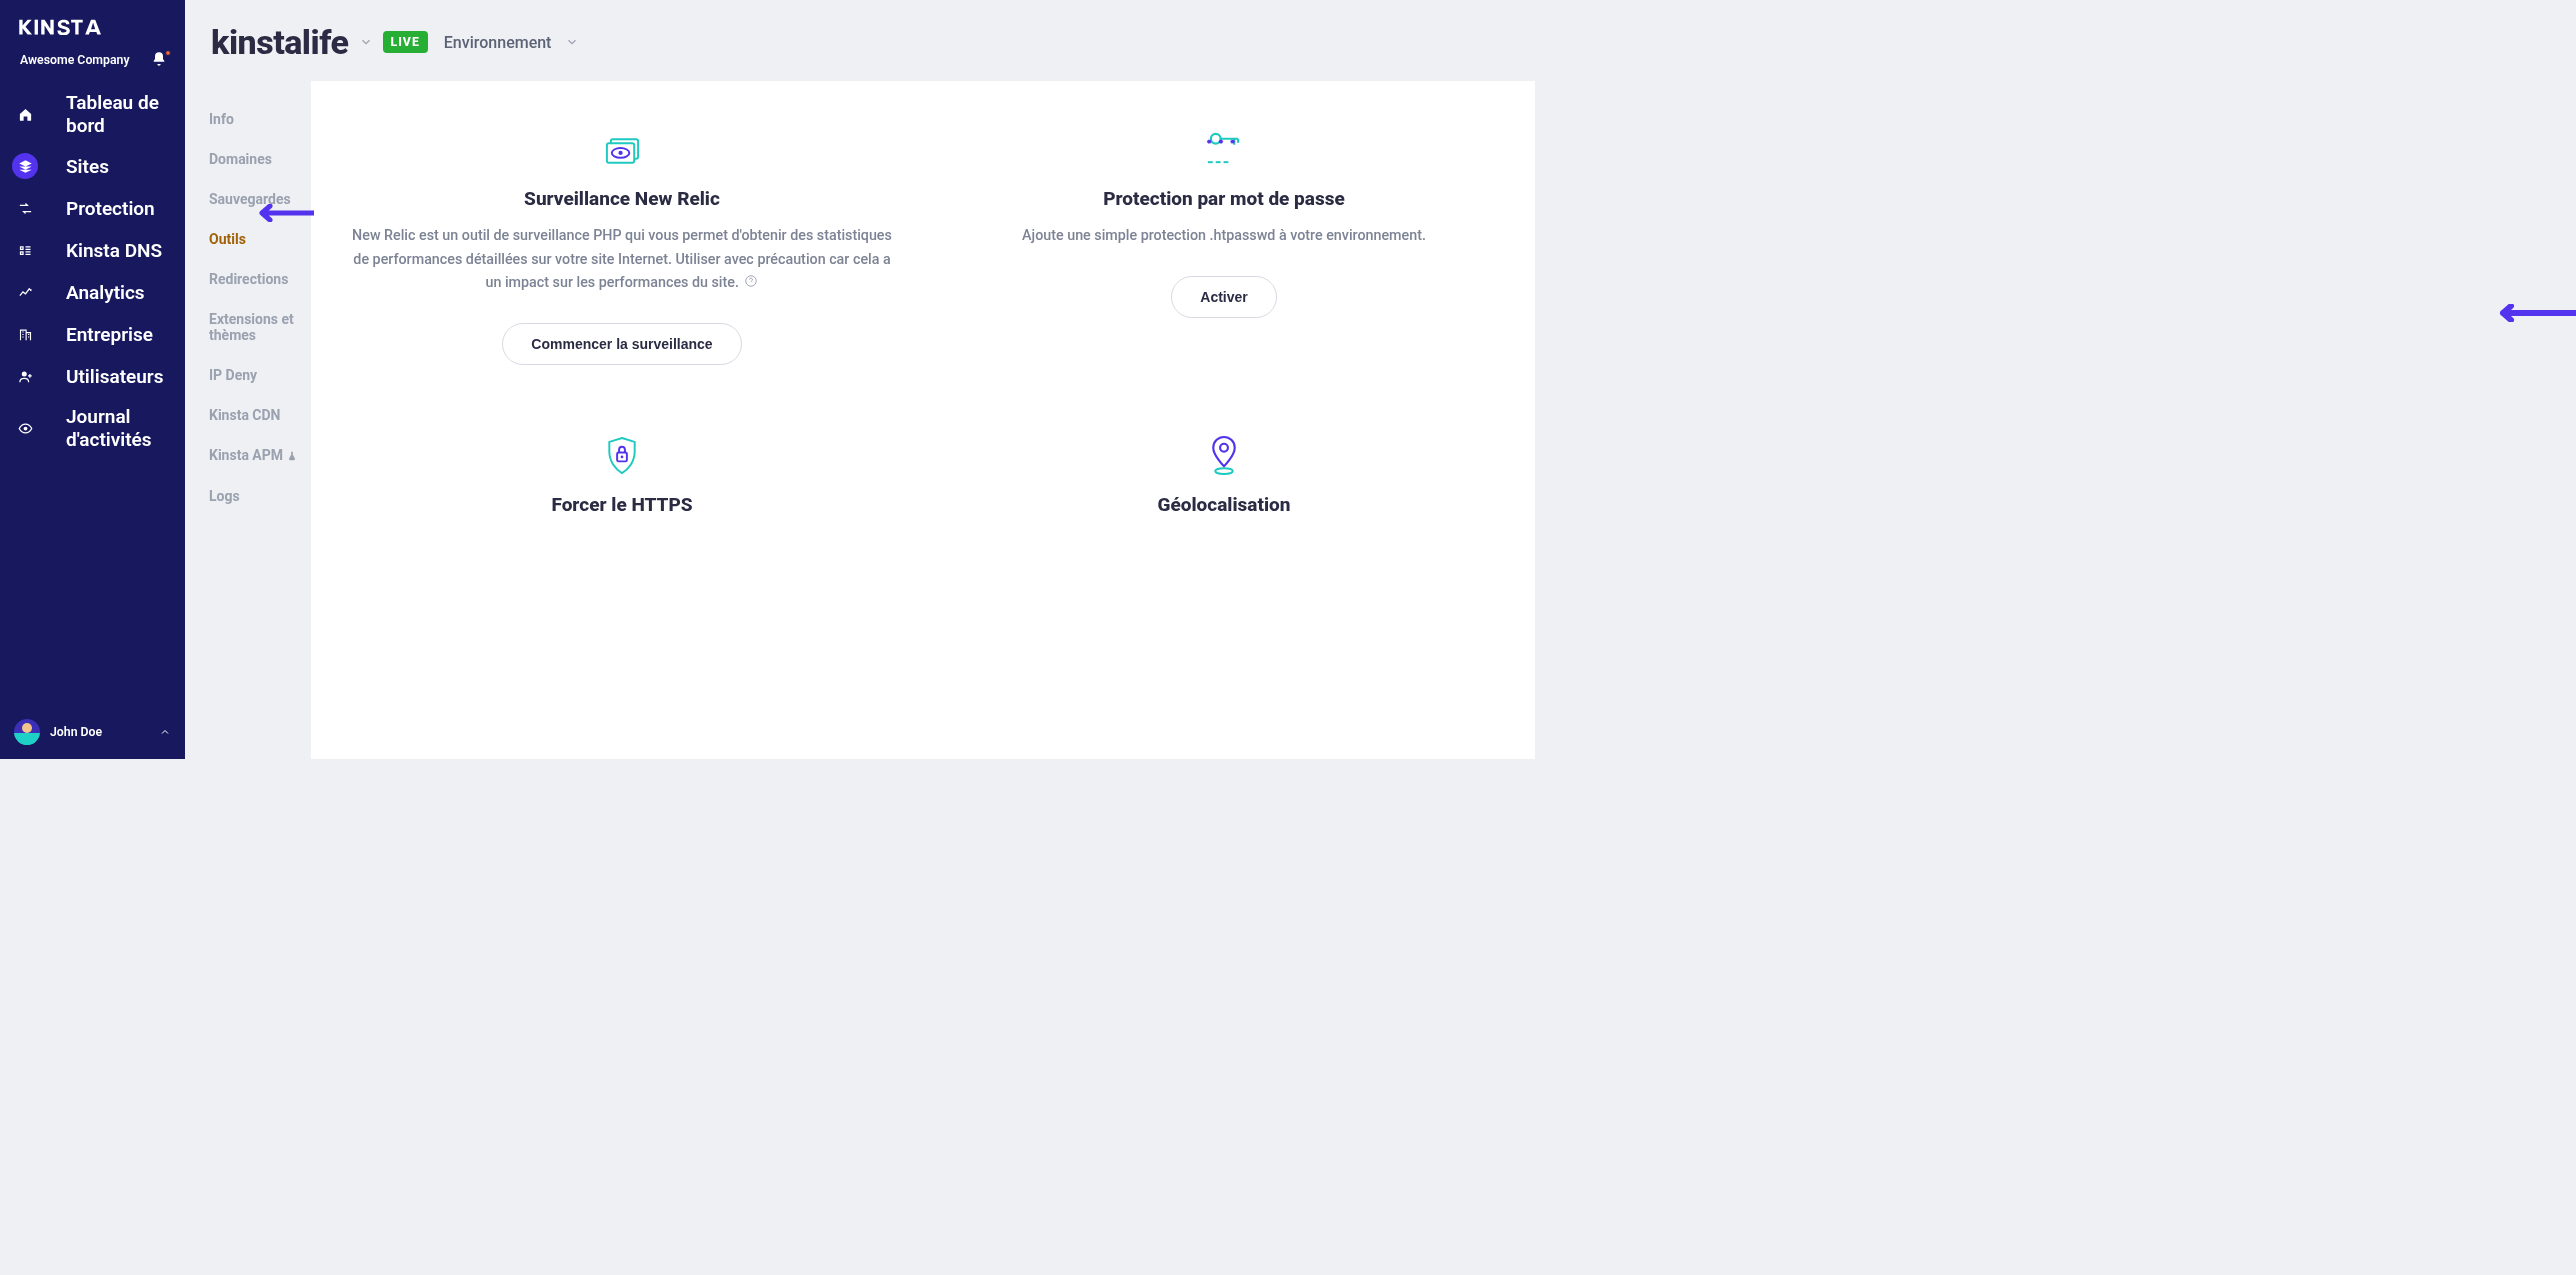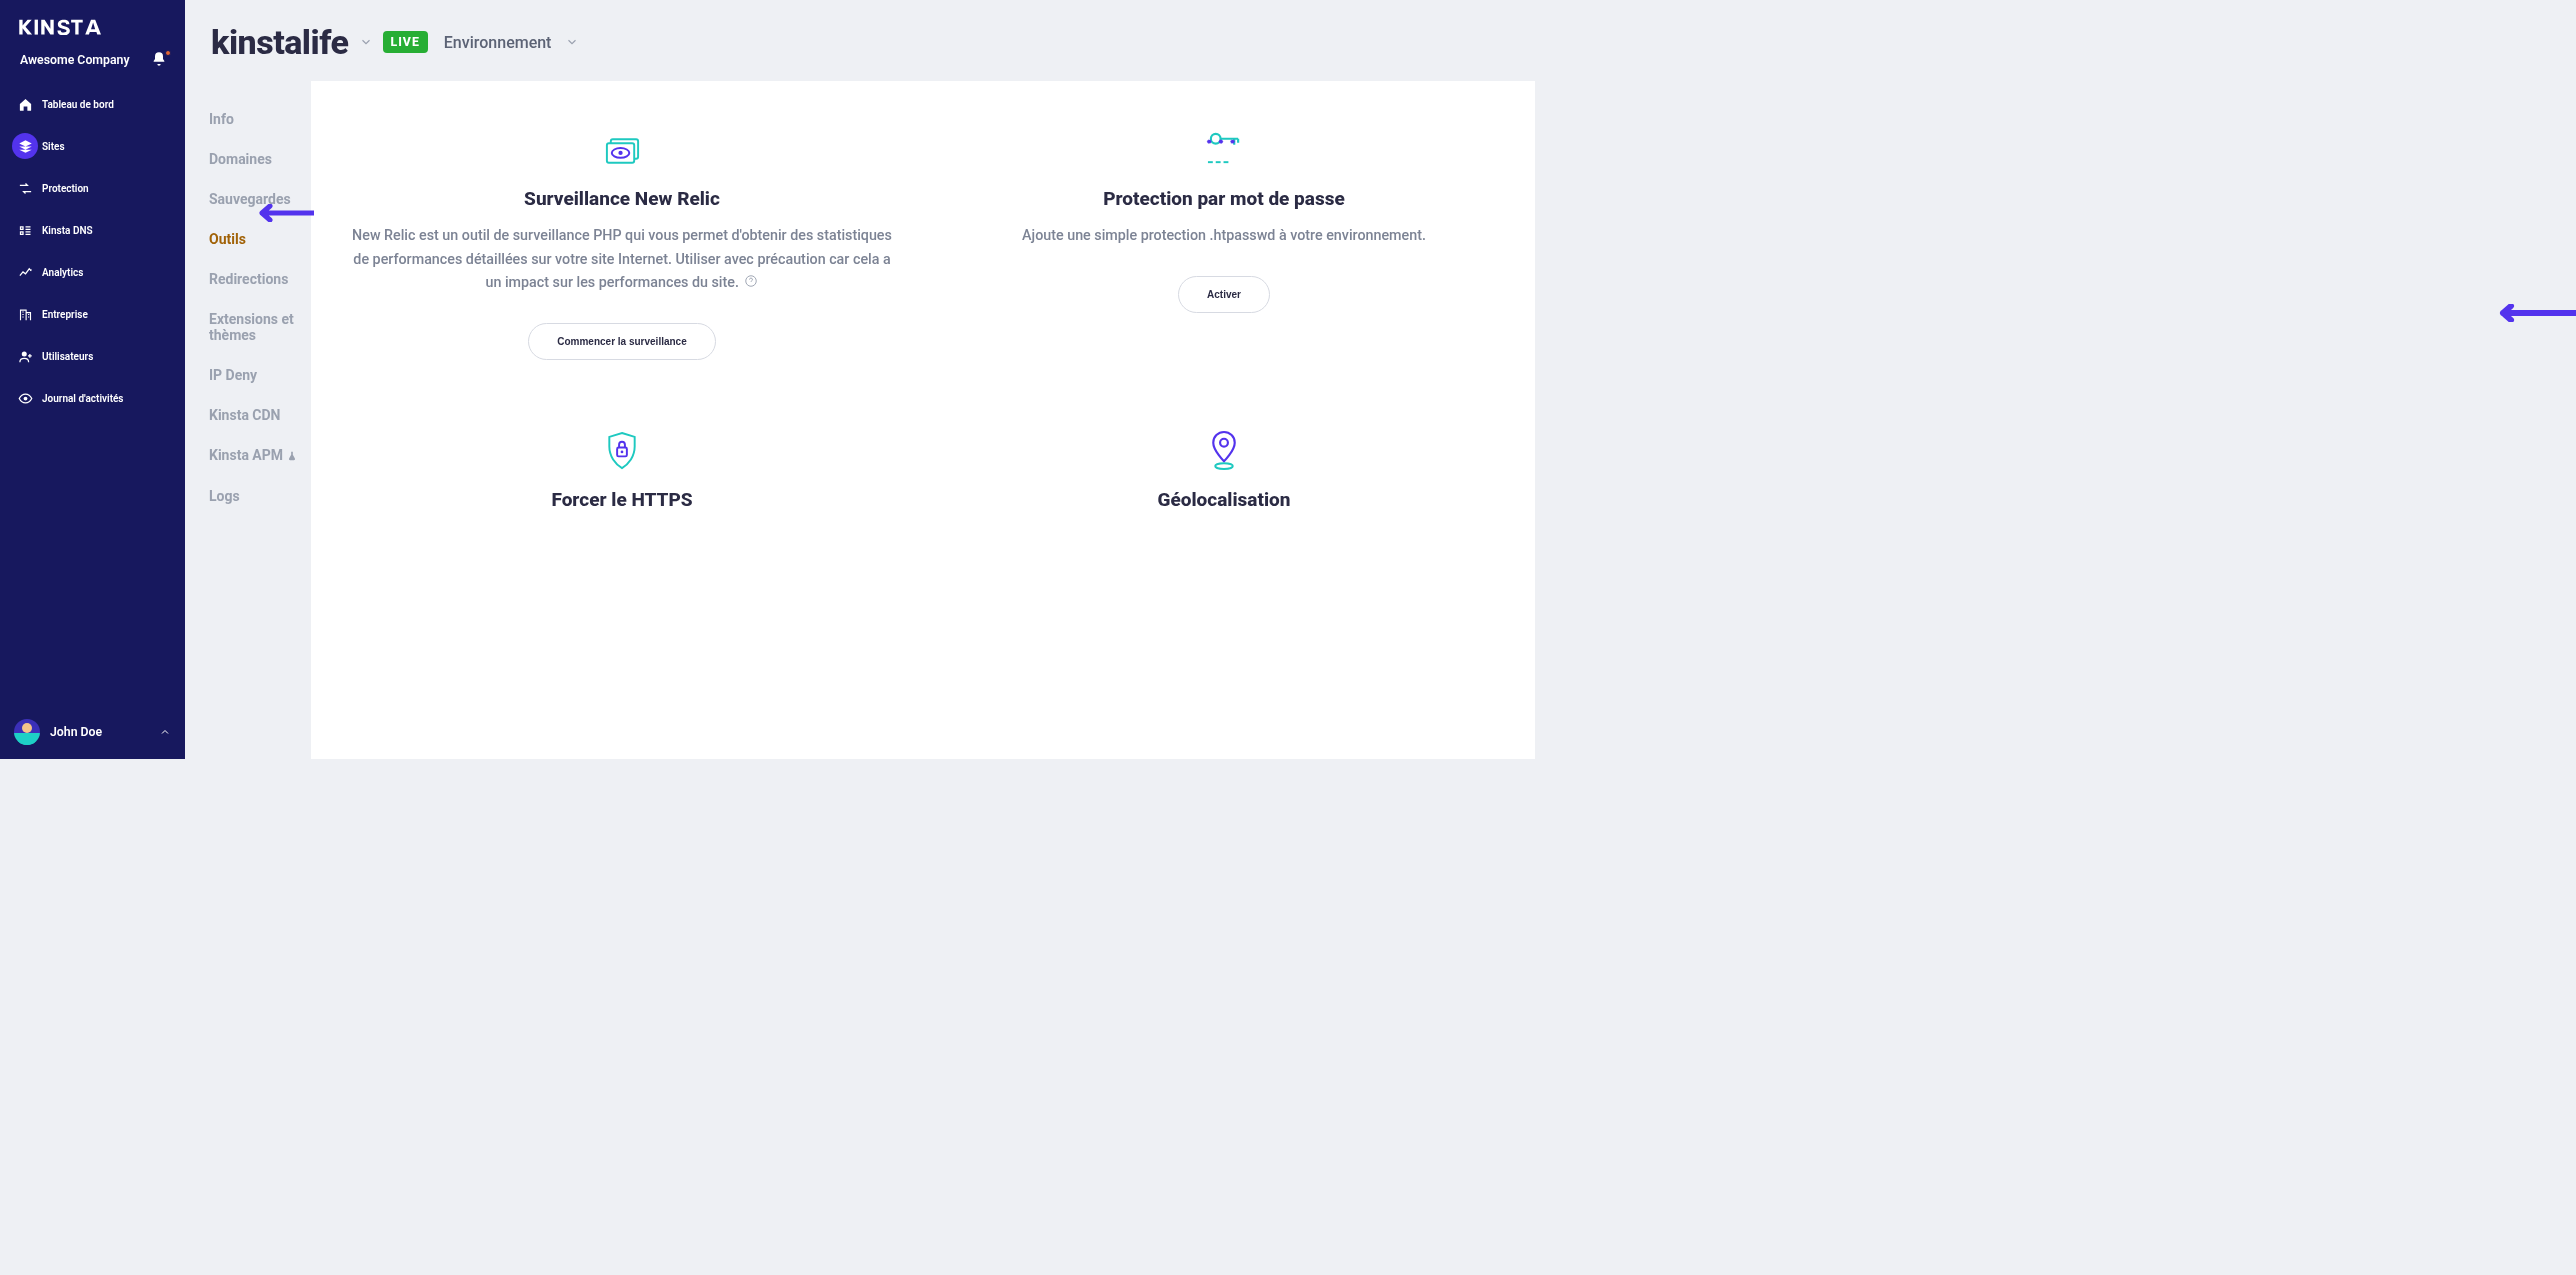--- a/index.html
+++ b/index.html
@@ -10,21 +10,21 @@
   .sidebar { width:185px; background:#17185e; color:#fff; display:flex; flex-direction:column; padding:14px 0 8px 0; position:relative; }
   .logo { padding:4px 18px 12px 18px; }
   .logo svg { width:83px; height:auto; }
   .company-row { display:flex; align-items:center; justify-content:space-between; padding:0 16px 14px 20px; }
   .company-name { font-size:12.3px; font-weight:600; color:#fff; }
   .bell { position:relative; width:18px; height:18px; }
   .bell svg { width:16px; height:16px; fill:#fff; }
   .bell .dot { position:absolute; top:-1px; right:-2px; width:6px; height:6px; background:#e06532; border-radius:50%; border:1px solid #17185e; }
 
   .nav { list-style:none; padding:0 8px; }
-  .nav li { display:flex; align-items:center; gap:4px; padding:8px 8px 8px 4px; border-radius:18px; font-size:10px; font-weight:600; color:#fff; cursor:pointer; }
+  .nav li { display:flex; align-items:center; gap:28px; padding:8px 8px 8px 4px; border-radius:18px; font-size:19px; font-weight:600; color:#fff; cursor:pointer; }
   .nav li .ico { width:26px; height:26px; border-radius:50%; display:flex; align-items:center; justify-content:center; flex:0 0 26px; }
   .nav li.active .ico { background:#5333ed; }
   .nav li .ico svg { width:15px; height:15px; fill:#fff; }
 
   .user-row { position:absolute; left:0; right:0; bottom:8px; display:flex; align-items:center; gap:10px; padding:6px 14px; cursor:pointer; }
   .avatar { width:26px; height:26px; border-radius:50%; background:linear-gradient(180deg,#3b2fb8 0%, #3b2fb8 55%, #1ed0c6 55%, #1ed0c6 100%); position:relative; overflow:hidden; }
   .avatar::before{ content:""; position:absolute; top:4px; left:8px; width:10px; height:10px; background:#f4c38a; border-radius:50%; }
   .avatar::after{ content:""; position:absolute; bottom:-2px; left:5px; width:16px; height:10px; background:#1ed0c6; border-radius:10px 10px 0 0; }
   .user-name { font-size:12.3px; font-weight:600; color:#fff; flex:1; }
   .user-caret svg{ width:12px; height:12px; stroke:#fff; fill:none; stroke-width:2; }
@@ -46,21 +46,21 @@
   
   .main { flex:1; background:#eef0f4; padding:81px 0 0 0; position:relative; }
   .panel { background:#fff; margin:0 0 0 0; min-height:679px; padding:39px 10px 0 10px; }
   .cards { display:flex; }
   .card { flex:1; text-align:center; padding:0 28px; }
   .card .icon-wrap { height:59px; display:flex; align-items:center; justify-content:center; margin-bottom:8px; }
   .card h3 { font-size:19px; font-weight:800; color:#2b2b44; margin-bottom:14px; }
   .card p { font-size:14.3px; line-height:1.65; color:#7c8394; font-weight:500; }
   .card .info-ico { display:inline-block; vertical-align:middle; margin-left:2px; }
   .card .info-ico svg { width:14px; height:14px; stroke:#9aa1af; fill:none; stroke-width:1.6; }
-  .card button { margin-top:28px; background:#fff; border:1.5px solid #d7dae2; border-radius:985px; padding:12px 28px; font-size:10px; font-weight:700; color:#2b2b44; cursor:pointer; }
+  .card button { margin-top:28px; background:#fff; border:1.5px solid #d7dae2; border-radius:985px; padding:12px 28px; font-size:14px; font-weight:700; color:#2b2b44; cursor:pointer; }
 
   .cards.second { margin-top:61px; }
 
   
   .arrow { position:absolute; height:18px; }
   .arrow svg { height:18px; }
   .arrow-outils { left:254px; top:204px; width:55px; }
   .arrow-activer { right:0; top:304px; width:81px; }
 
 </style>

